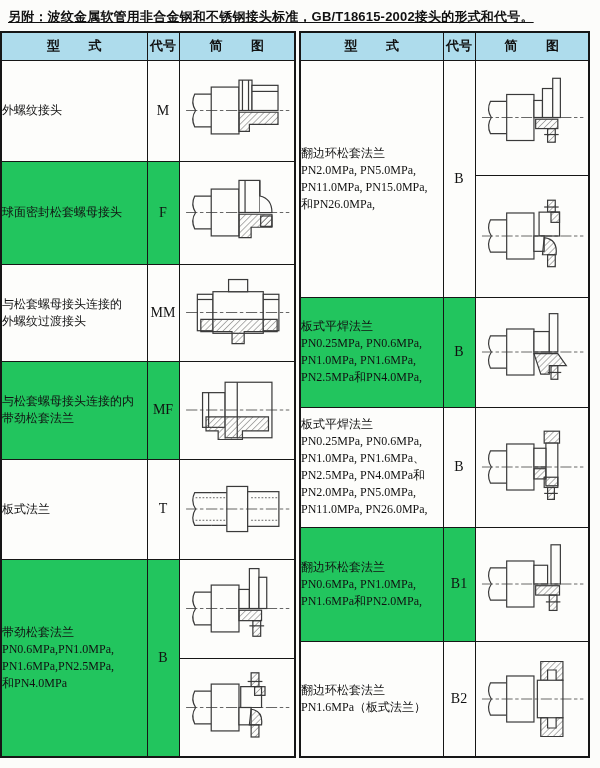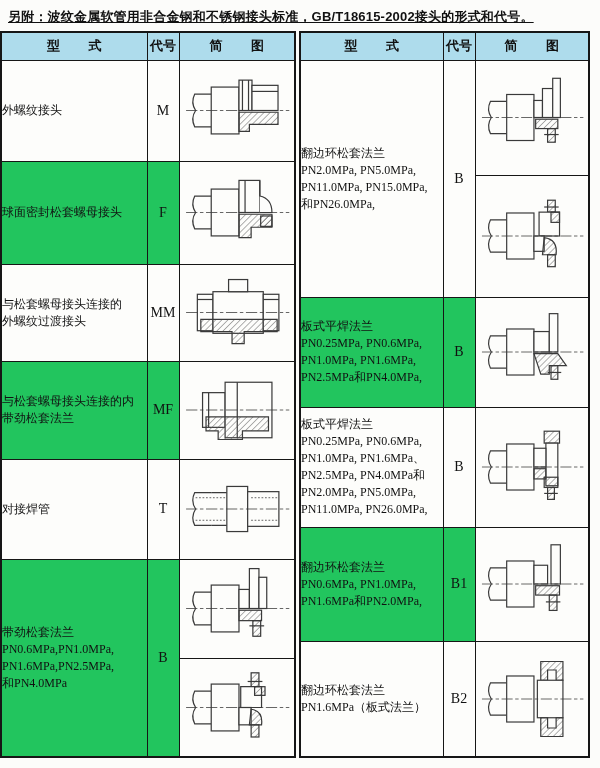--- a/index.html
+++ b/index.html
@@ -148,21 +148,21 @@
                 <line x1="33" y1="30" x2="33" y2="70"></line>
         <rect x="52" y="18" width="54" height="64" fill="#fdfdfb"></rect>
                 <line x1="66" y1="18" x2="66" y2="82"></line>
         <path d="M30,58 h72 v16 h-30 v10 h-28 v-10 h-14 z" fill="url(#hatch)"></path>
         <use href="#px-cline"></use>
               </g>
             </svg>
           </td>
     </tr>
     <tr style="height:100px">
-      <td class="type-cell">对接焊管</td>
+      <td class="type-cell">板式法兰</td>
       <td class="code-cell">T</td>
       <td class="diagram-cell">
             <svg class="diag" height="92" viewBox="0 0 132 100" preserveAspectRatio="xMidYMid meet">
               <g stroke="#3a3a3a" stroke-width="1.4" fill="none">
         <use href="#px-pipe"></use>
         <path d="M36,31 h18 M36,69 h18"></path>
         <line x1="18" y1="37" x2="52" y2="37" stroke-dasharray="2 2" stroke-width="0.9"></line>
         <line x1="18" y1="63" x2="52" y2="63" stroke-dasharray="2 2" stroke-width="0.9"></line>
         <rect x="54" y="24" width="24" height="52" fill="#fdfdfb"></rect>
         <rect x="78" y="30" width="36" height="40" fill="#fdfdfb"></rect>

